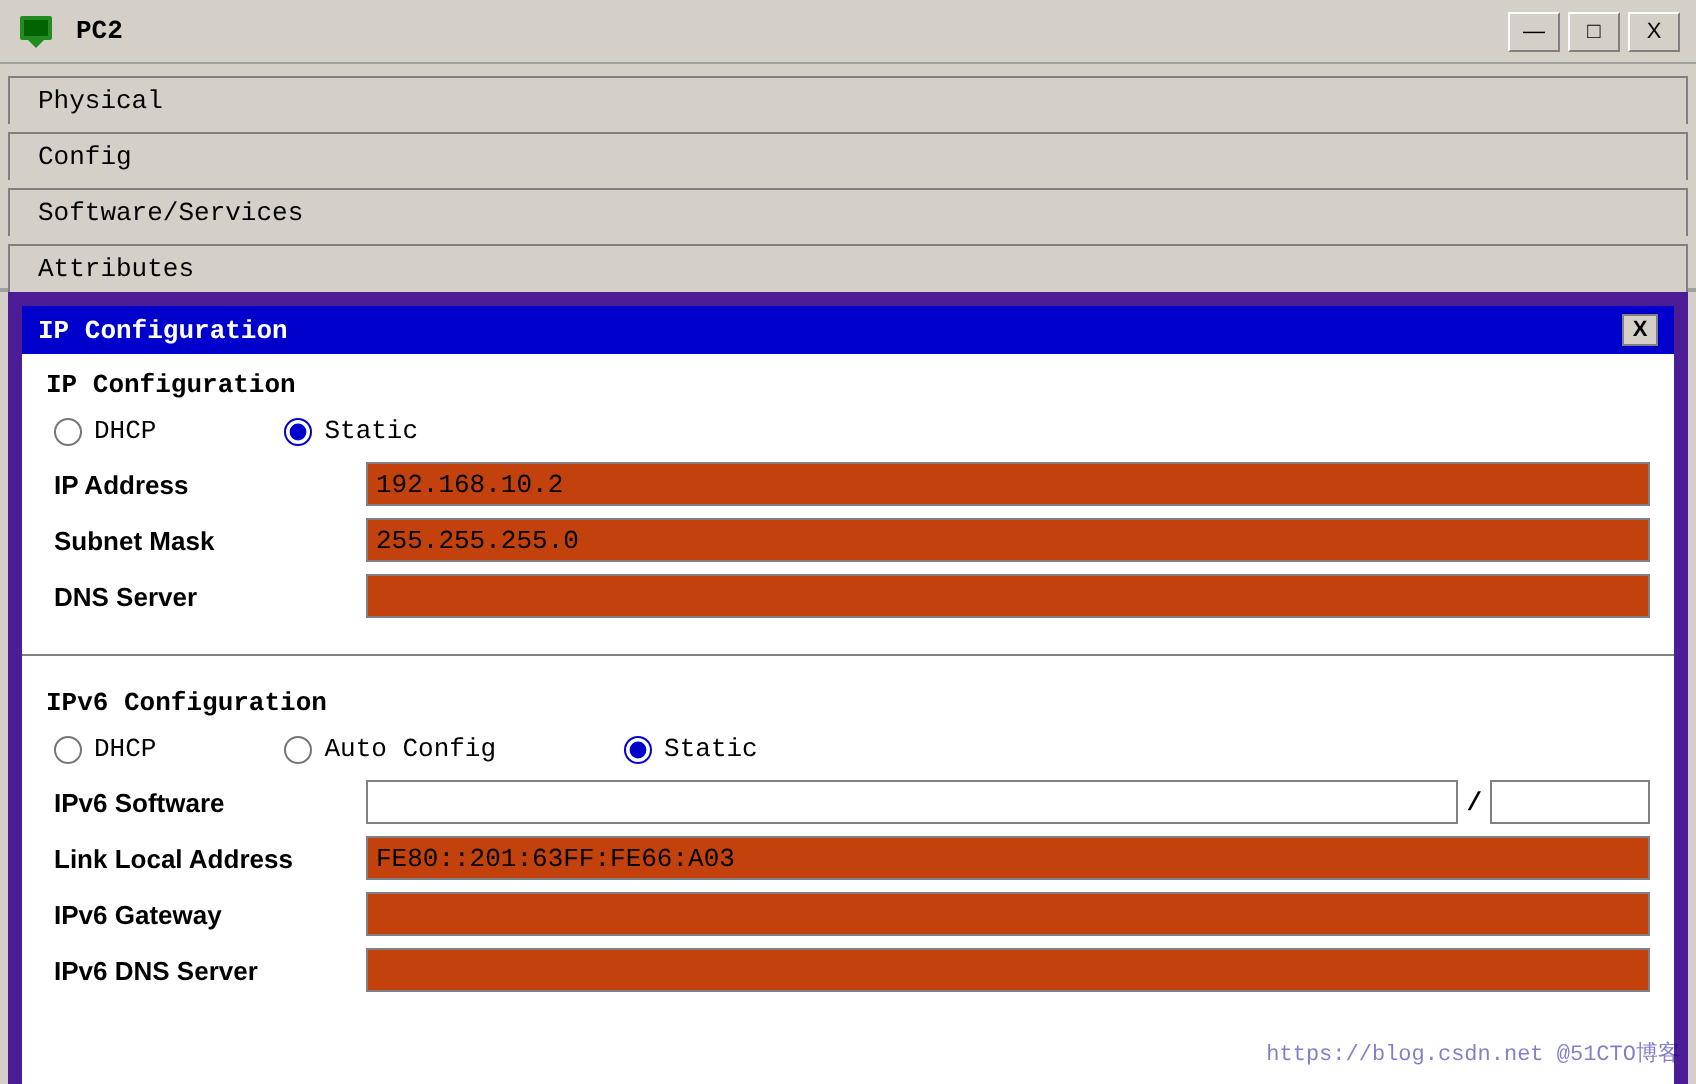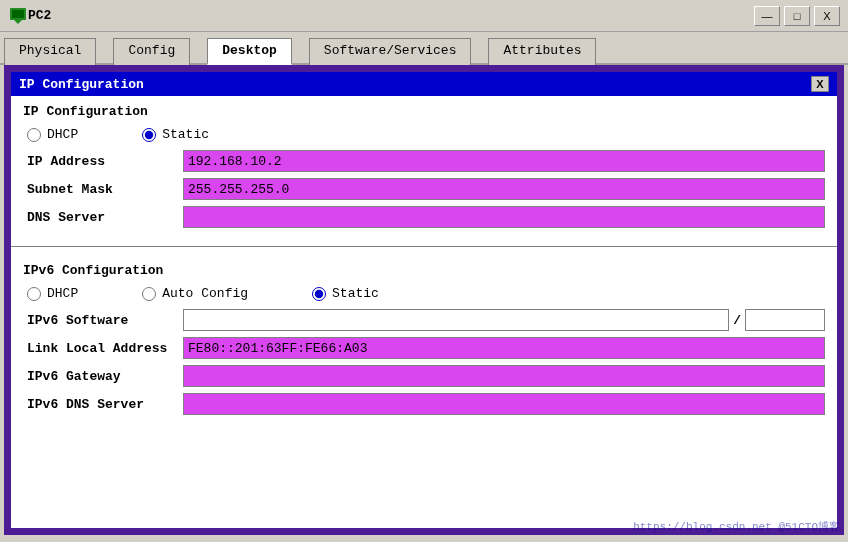--- a/index.html
+++ b/index.html
@@ -18,21 +18,21 @@
       display: flex;
       align-items: center;
       justify-content: space-between;
       padding: 4px 8px;
       height: 32px;
       border-bottom: 1px solid #a0a0a0;
     }
     .title-bar-left {
       display: flex;
       align-items: center;
-      gap: 0;
+      gap: 10px;
     }
     .title-text {
       font-size: 13px;
       font-weight: bold;
       color: #000;
     }
     .title-bar-controls {
       display: flex;
       gap: 4px;
     }
@@ -48,22 +48,23 @@
       display: flex;
       align-items: center;
       justify-content: center;
     }
 
     
     .tab-bar {
       display: flex;
       background: #d4d0c8;
       padding: 4px 4px 0 4px;
-      gap: 17px;
+      gap: 4px;
       border-bottom: 2px solid #a0a0a0;
+      flex-direction: column;
     }
     .tab {
       padding: 4px 14px;
       background: #d4d0c8;
       border: 1px solid #808080;
       border-bottom: none;
       cursor: pointer;
       font-size: 13px;
       font-family: 'Courier New', Courier, monospace;
       color: #000;
@@ -158,34 +159,34 @@
 
     
     .field-row {
       display: flex;
       align-items: center;
       margin-bottom: 6px;
     }
     .field-label {
       width: 160px;
       font-size: 13px;
-      font-family: Liberation Mono, monospace;
+      font-family: Liberation Sans, sans-serif;
       color: #000;
       font-weight: bold;
       padding-left: 4px;
     }
     .field-input {
       flex: 1;
       height: 22px;
       border: 1px solid #808080;
       font-family: 'Courier New', Courier, monospace;
       font-size: 13px;
       padding: 2px 4px;
       color: #000;
-      background: #d946ef;
+      background: #c2410c;
     }
     .field-input-short {
       width: 80px;
       height: 22px;
       border: 1px solid #808080;
       font-family: 'Courier New', Courier, monospace;
       font-size: 13px;
       padding: 2px 4px;
       color: #000;
       background: #ffffff;
@@ -238,21 +239,20 @@
   <div class="title-bar-controls">
     <button class="title-btn">—</button>
     <button class="title-btn">□</button>
     <button class="title-btn">X</button>
   </div>
 </div>
 
 <div class="tab-bar">
   <div class="tab">Physical</div>
   <div class="tab">Config</div>
-  <div class="tab active">Desktop</div>
   <div class="tab">Software/Services</div>
   <div class="tab">Attributes</div>
 </div>
 
 <div class="main-content">
 
   <div class="config-header">
     <span>IP Configuration</span>
     <button class="config-close-btn">X</button>
   </div>

